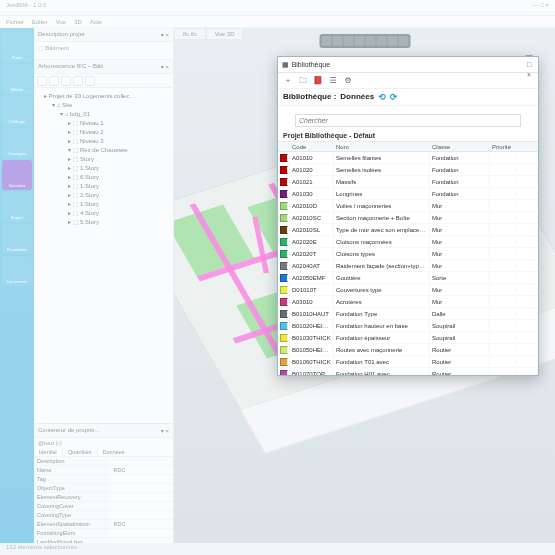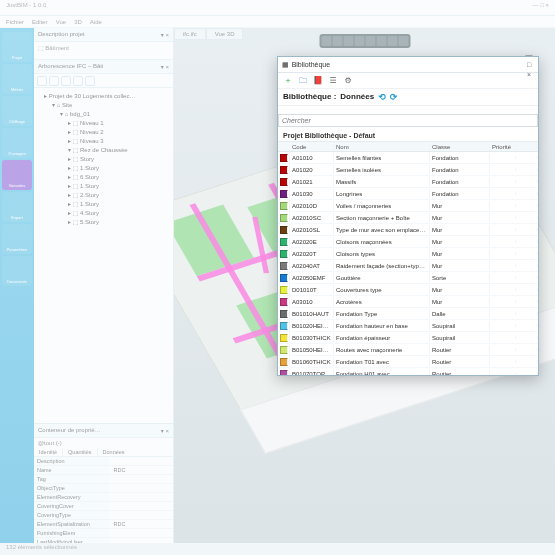--- a/index.html
+++ b/index.html
@@ -42,21 +42,21 @@
 
   
   .dialog { position:absolute; top:56px; right:16px; width:262px; height:320px; background:#fff; border:1px solid #9cb8c8; box-shadow:0 4px 14px rgba(0,0,0,0.25); display:flex; flex-direction:column; z-index:10;}
   .dlg-title { height:16px; background:#fff; border-bottom:1px solid #e0e8ec; display:flex; align-items:center; justify-content:space-between; padding:0 4px; font-size:7px; color:#333;}
   .dlg-title .ttl { display:flex; align-items:center; gap:3px;}
   .dlg-title .wbtn { width:10px; height:10px; display:flex; align-items:center; justify-content:center; font-size:7px; color:#666;}
   .dlg-tb { height:16px; display:flex; align-items:center; gap:3px; padding:0 4px; border-bottom:1px solid #eef2f4;}
   .dlg-tb .ib { width:12px; height:12px; border-radius:2px; display:flex; align-items:center; justify-content:center; font-size:8px;}
   .lib-label { font-size:8px; font-weight:700; color:#222; padding:3px 5px; display:flex; align-items:flex-start; gap:4px; border-bottom:1px solid #eef2f4;}
   .lib-label .arrow { color:#2a9fd6; font-size:9px;}
-  .search { margin:3px 0; }
+  .search { margin:3px 17px; }
   .search input { width:100%; font-size:7px; padding:2px 3px; border:1px solid #d4dde2; color:#888; font-style:italic;}
   .crumb { font-size:7px; padding:2px 5px; color:#333;}
   .crumb b { font-weight:600;}
   .grid { flex:1; overflow:auto; font-size:6px; border-top:1px solid #e5ecef;}
   .ghead, .grow { display:grid; grid-template-columns: 12px 44px 96px 60px 26px 1fr; align-items:center;}
   .ghead { position:sticky; top:0; background:#f3f8fa; color:#555; border-bottom:1px solid #e2eaee; font-size:6px;}
   .ghead div, .grow div { padding:1.5px 2px; white-space:nowrap; overflow:hidden; text-overflow:ellipsis; border-right:1px solid #f1f5f7;}
   .grow { border-bottom:1px solid #f4f8fa; color:#333;}
   .sw { width:8px; height:8px; border:1px solid rgba(0,0,0,0.25); margin:0 auto;}
 

